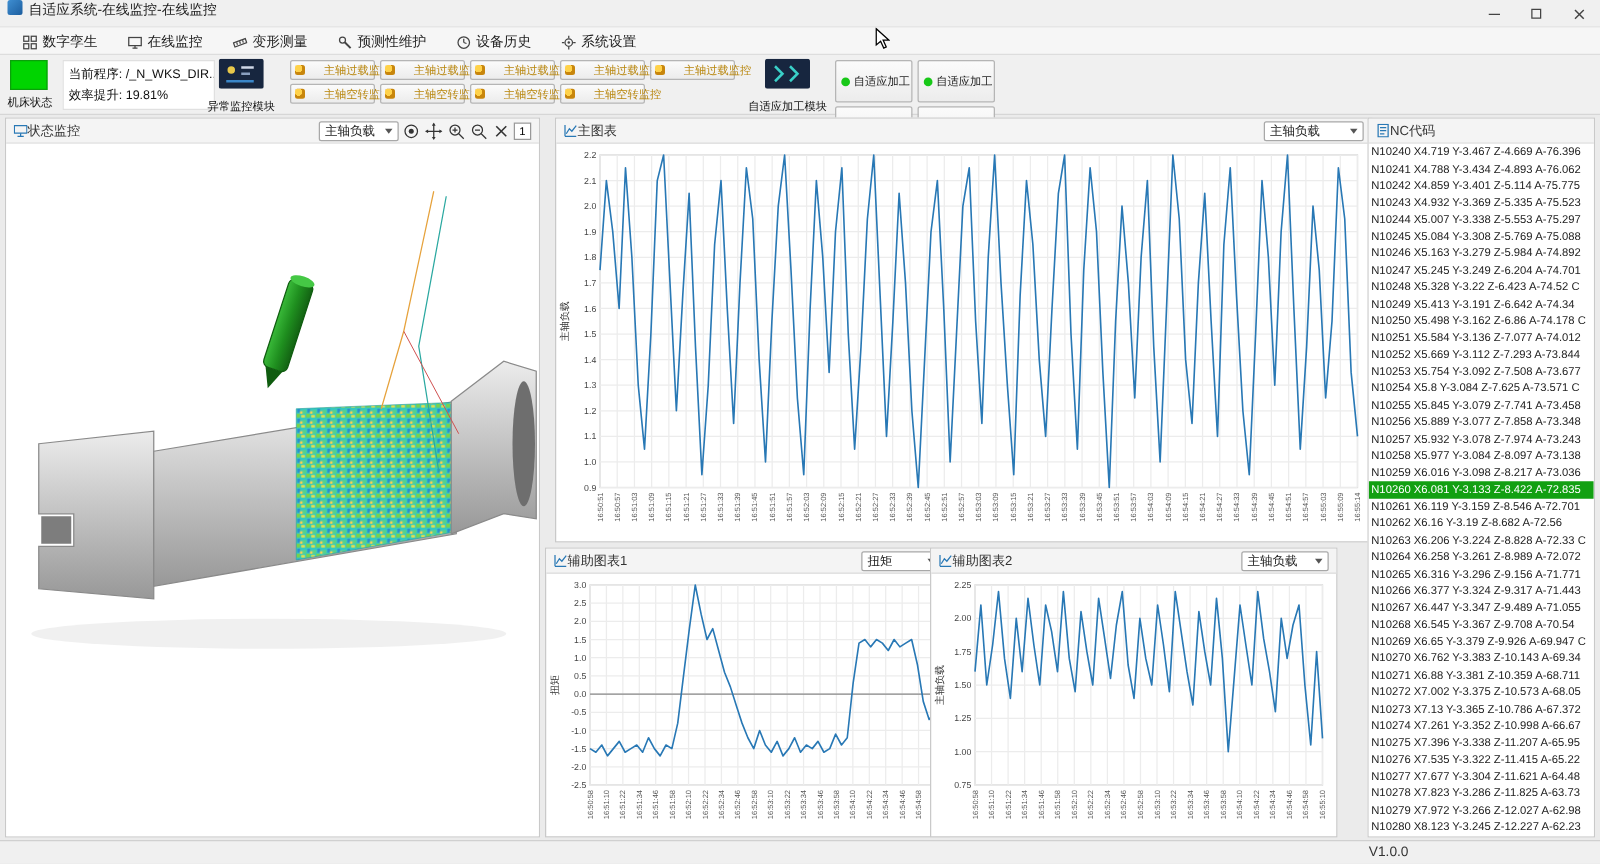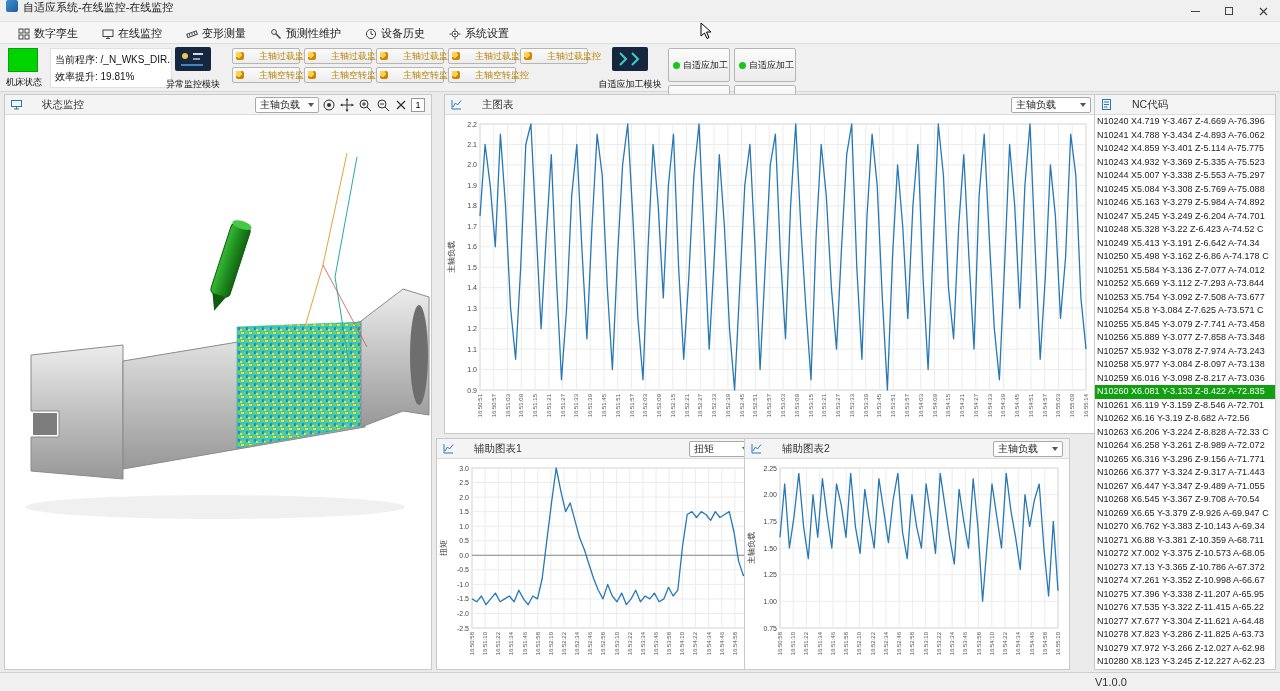--- a/index.html
+++ b/index.html
@@ -35,21 +35,21 @@
   .btn-row{display:flex;gap:4px;margin-bottom:3px}
   .btn-mon{display:flex;align-items:center;gap:15px;height:16px;width:68px;background:linear-gradient(#fbfbfb,#ececec);border:1px solid #b5b5b5;border-radius:2px;padding:0 3px;font-size:9px;color:#b8860c;white-space:nowrap;cursor:default}
   .mi{width:8px;height:8px;border-radius:2px;background:radial-gradient(circle at 35% 35%,#ffd24a 0 40%,#c8860c 41% 100%);flex:0 0 auto}
   .btn-grid-adaptive{position:absolute;left:668px;top:4px}
   .btn-adp{display:flex;align-items:center;gap:3px;height:16px;width:62px;background:linear-gradient(#fbfbfb,#ececec);border:1px solid #b5b5b5;border-radius:2px;padding:16px 4px;font-size:9px;color:#222;white-space:nowrap;cursor:default}
   .gd{width:7px;height:7px;border-radius:50%;background:#18c818;flex:0 0 auto}
 
   
   .panel{position:absolute;background:#fff;border:1px solid #c9c9c9}
   .panel-head{height:20px;background:#f4f4f4;border-bottom:1px solid #dcdcdc;display:flex;align-items:center;padding:0 6px;font-size:10.5px;color:#333;position:relative}
-  .panel-head .ptitle{margin-left:20px}
+  .panel-head .ptitle{margin-left:0}
   .left-panel{left:4px;top:94px;width:428px;height:576px}
   .main-chart-panel{left:444px;top:94px;width:654px;height:340px}
   .aux1-panel{left:436px;top:438px;width:324px;height:232px}
   .aux2-panel{left:744px;top:438px;width:326px;height:232px}
   .nc-panel{left:1094px;top:94px;width:182px;height:576px}
 
   .select{display:flex;justify-content:space-between;align-items:center;background:#fff;border:1px solid #a8a8a8;border-radius:2px;font-size:10px;color:#222;padding:0 4px;height:16px;cursor:default}
   .caret{width:0;height:0;border-left:3.5px solid transparent;border-right:3.5px solid transparent;border-top:4px solid #555;margin-left:4px}
   .sel-right{position:absolute;right:6px;top:2px}
 

